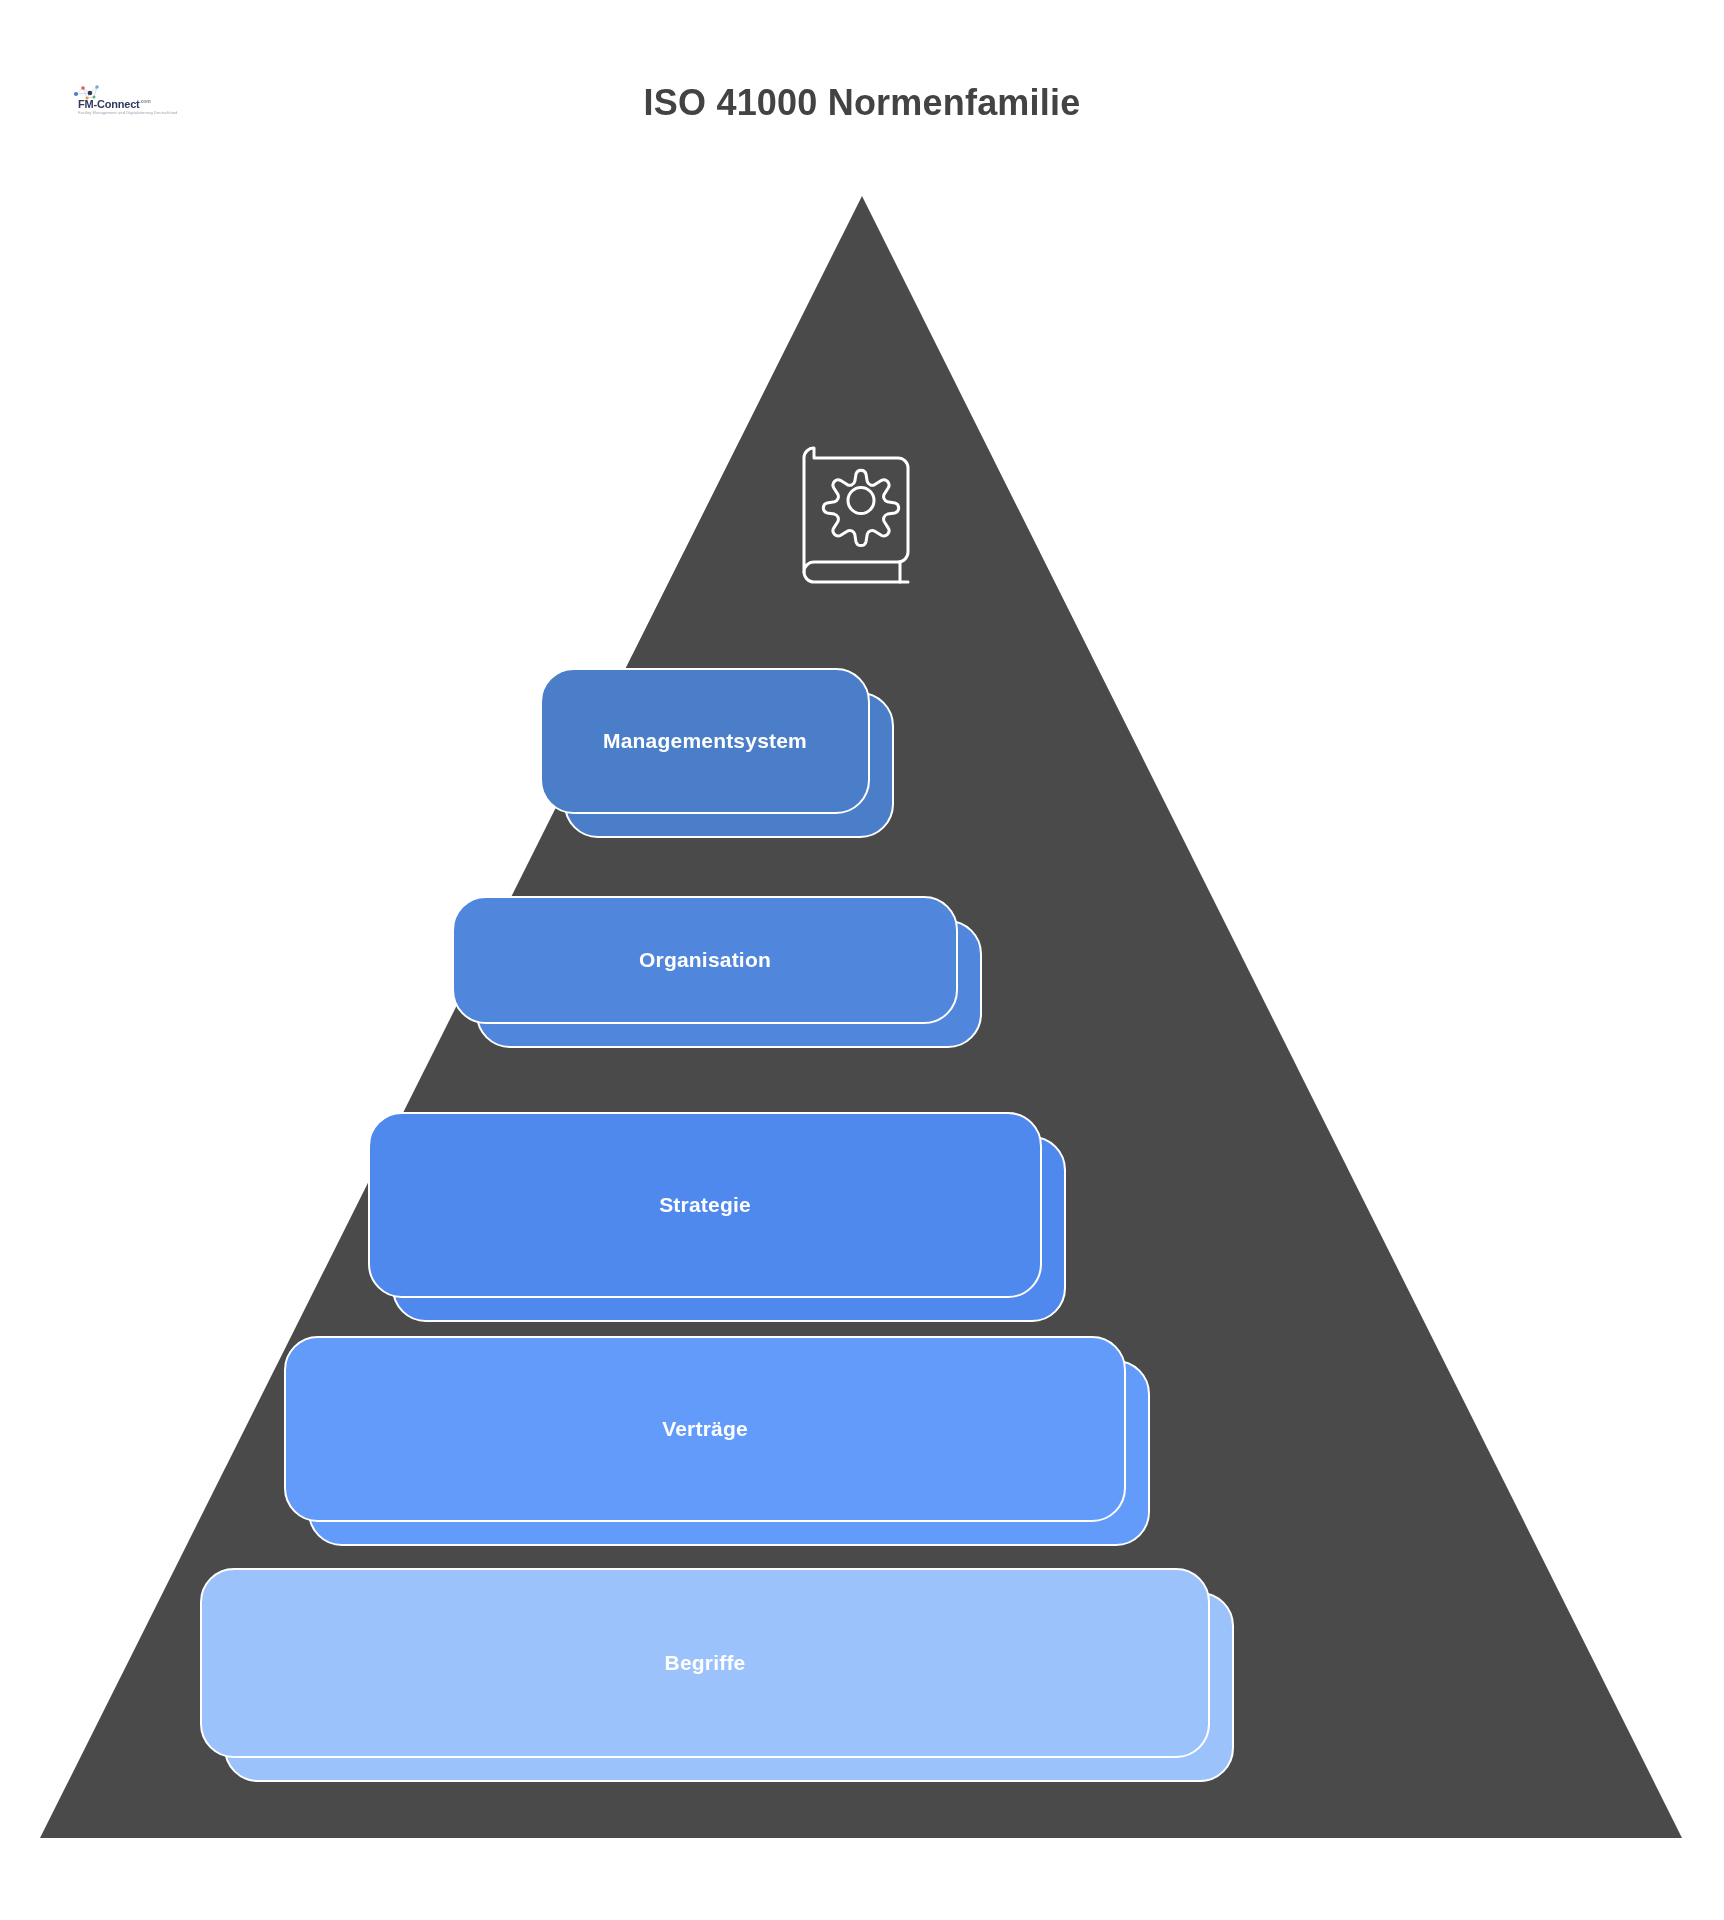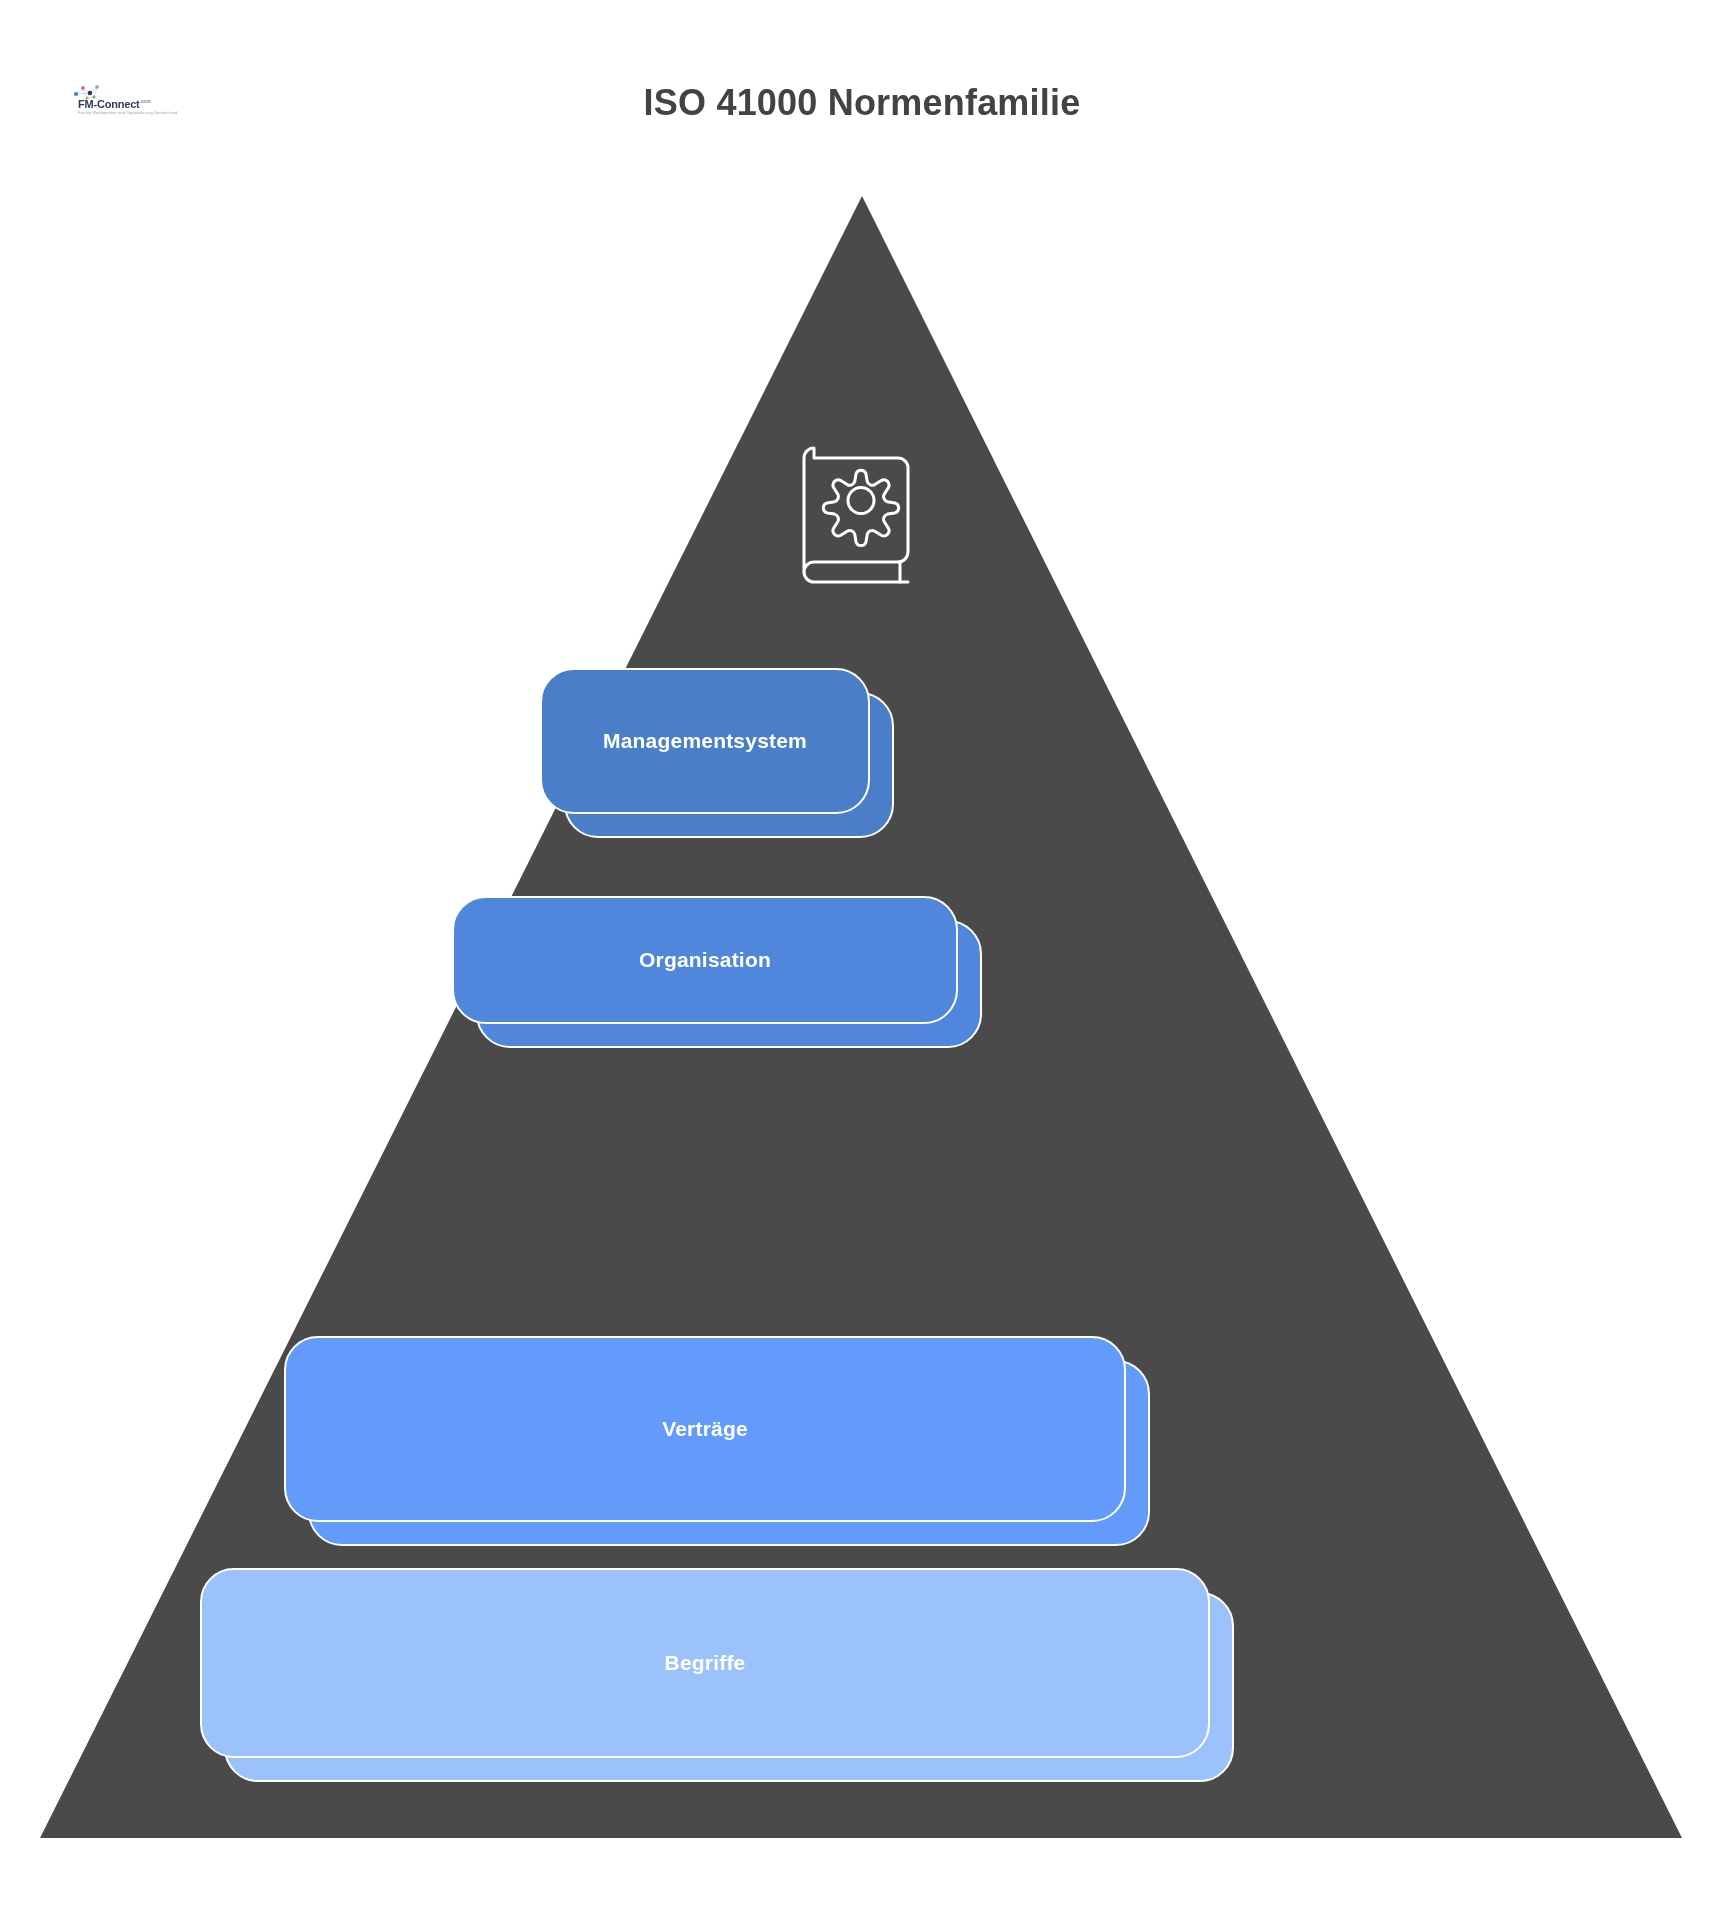--- a/index.html
+++ b/index.html
@@ -190,20 +190,26 @@
     </div>
   </div>
 
   <div class="level" style="left: 452px; top: 896px; width: 506px; height: 128px;">
     <div class="bar-shadow" style="background: rgb(80, 135, 220);"></div>
     <div class="bar-front" style="background: rgb(80, 135, 220);">
       <span class="bar-label">Organisation</span>
     </div>
   </div>
 
+  <div class="level" style="left: 368px; top: 1112px; width: 674px; height: 186px;">
+    <div class="bar-shadow" style="background: rgb(80, 137, 238);"></div>
+    <div class="bar-front" style="background: rgb(80, 137, 238);">
+      <span class="bar-label">Strategie</span>
+    </div>
+  </div>
 
   <div class="level" style="left: 284px; top: 1336px; width: 842px; height: 186px;">
     <div class="bar-shadow" style="background: rgb(98, 155, 250);"></div>
     <div class="bar-front" style="background: rgb(98, 155, 250);">
       <span class="bar-label">Verträge</span>
     </div>
   </div>
 
   <div class="level" style="left: 200px; top: 1568px; width: 1010px; height: 190px;">
     <div class="bar-shadow" style="background: rgb(156, 194, 252);"></div>

